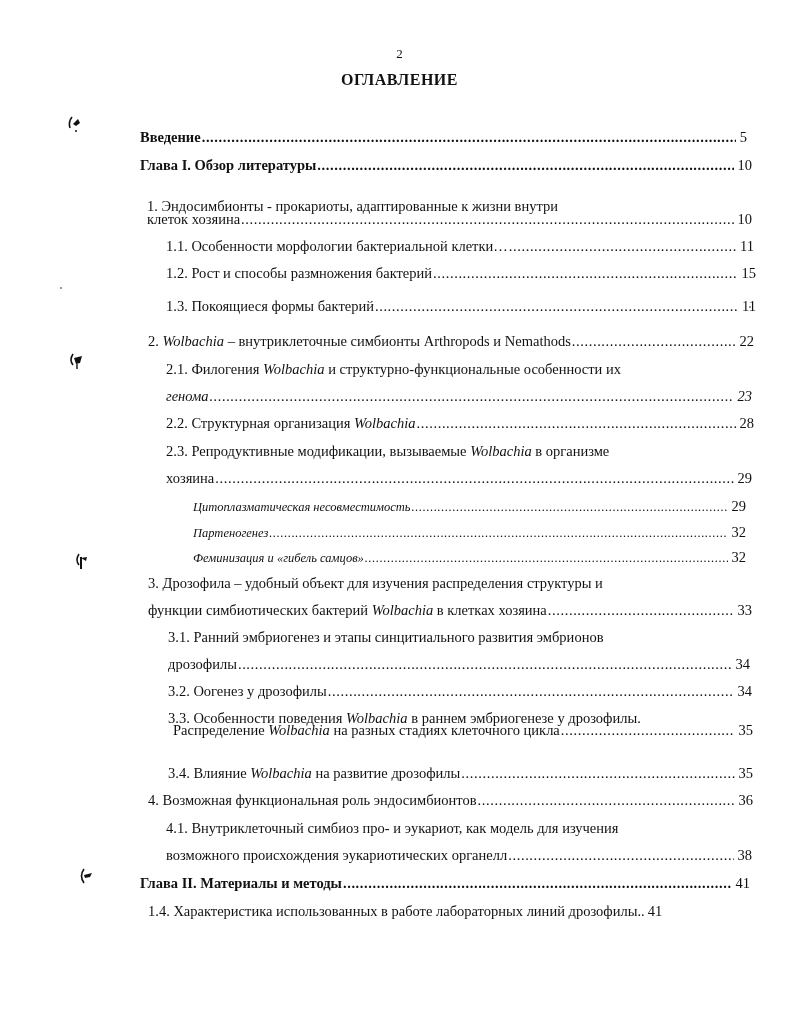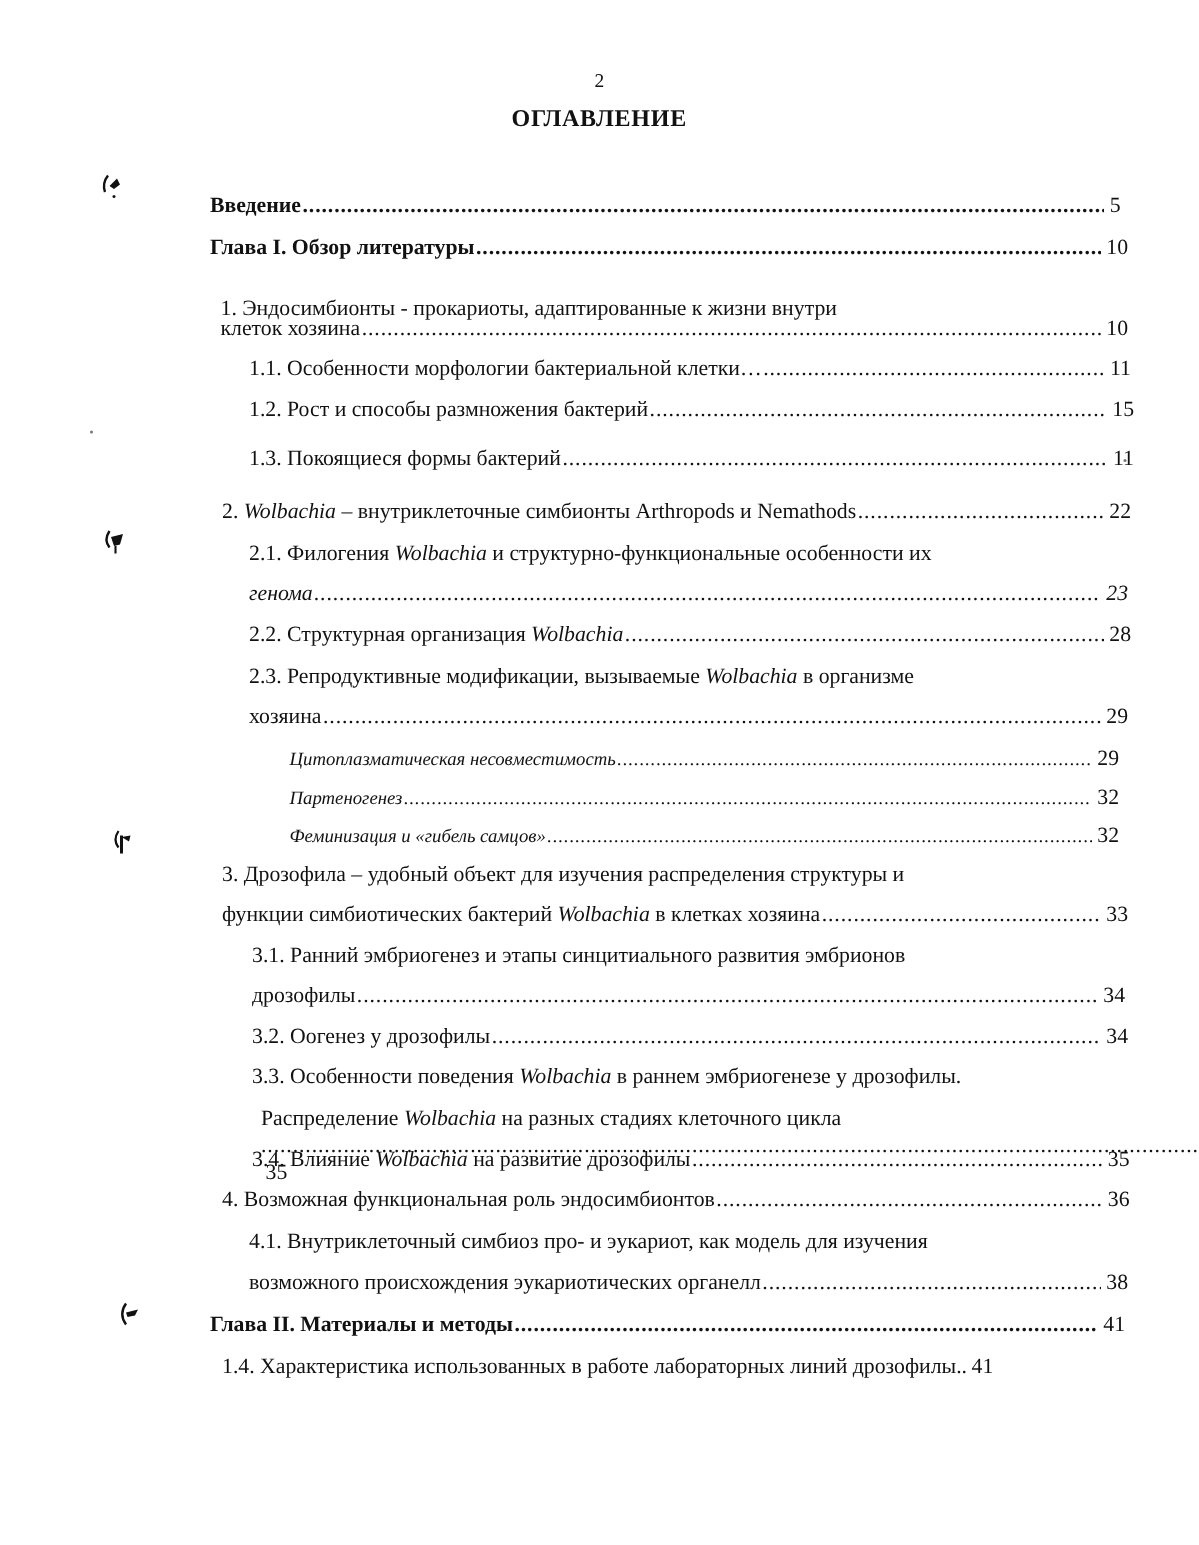--- a/index.html
+++ b/index.html
@@ -118,21 +118,21 @@
   <span class="pg">34</span>
 </div>
 
 <div class="row" style="top:682px;left:168px;width:584px;">
   <span class="txt">3.2. Оогенез у дрозофилы</span>
   <span class="dots"></span>
   <span class="pg">34</span>
 </div>
 
 <div class="plain" style="top:709px;left:168px;"><span>3.3. Особенности поведения </span><span class="ital">Wolbachia</span><span>  в раннем эмбриогенезе у дрозофилы.</span></div>
-<div class="row" style="top:737px;left:173px;width:580px;flex-direction:column;">
+<div class="row" style="top:721px;left:173px;width:580px;">
   <span class="txt"><span>Распределение </span><span class="ital">Wolbachia</span><span> на разных стадиях клеточного цикла</span></span>
   <span class="dots"></span>
   <span class="pg">35</span>
 </div>
 
 <div class="row" style="top:764px;left:168px;width:585px;align-items:flex-end;">
   <span class="txt"><span>3.4. Влияние </span><span class="ital">Wolbachia</span><span> на развитие дрозофилы</span></span>
   <span class="dots"></span>
   <span class="pg">35</span>
 </div>

